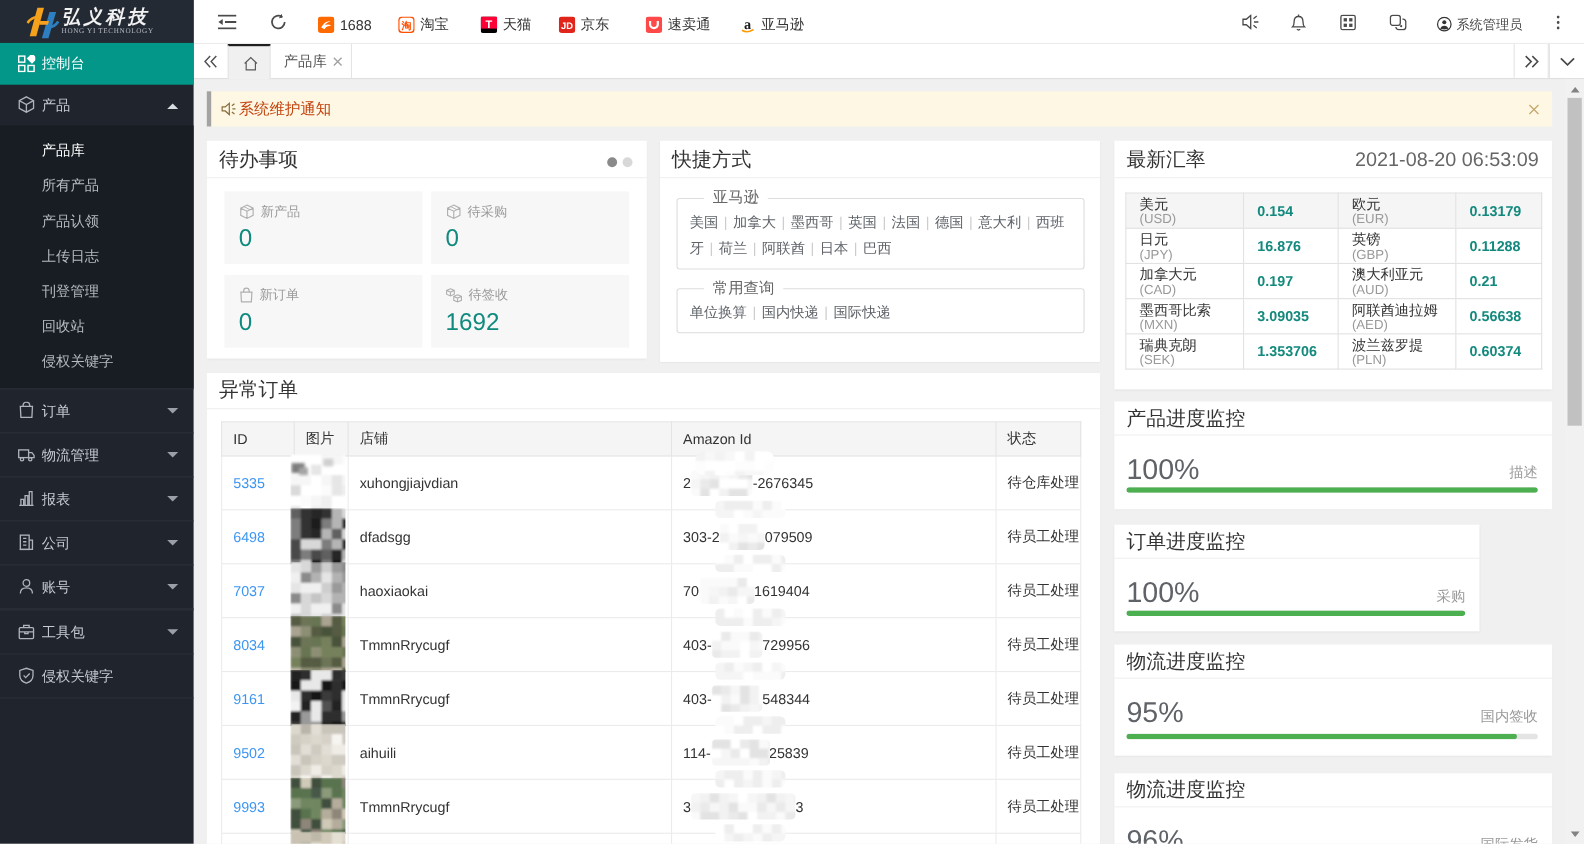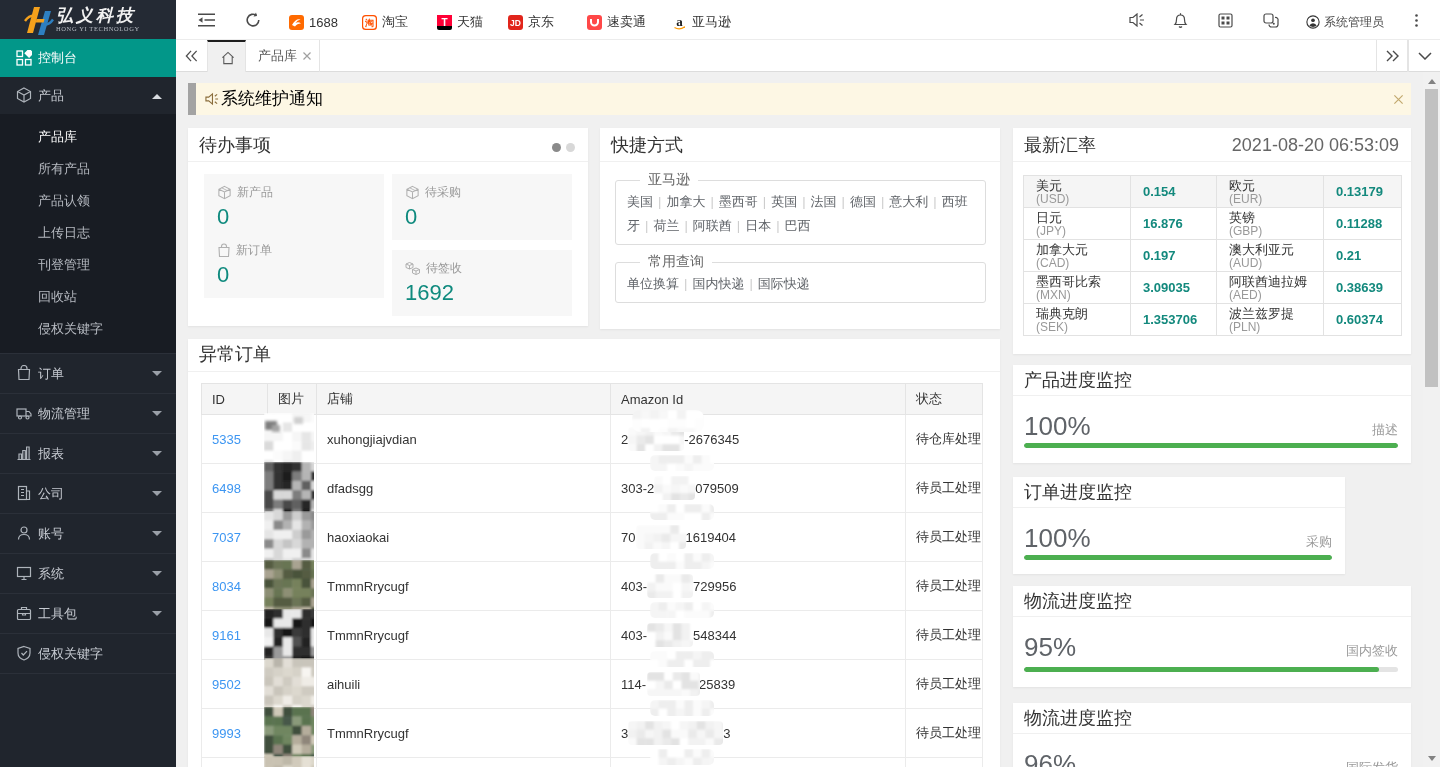--- a/index.html
+++ b/index.html
@@ -26,21 +26,21 @@
 .tb-ic{position:absolute;top:0;height:44px;display:flex;align-items:center;color:#4a4a4a;}
 .mk{display:flex;align-items:center;gap:5px;font-size:13px;color:#333;}
 
 #tabbar{position:absolute;left:176px;top:40px;width:1264px;height:32px;background:#fff;border-bottom:1px solid #dcdcdc;z-index:19;}
 .tab{position:absolute;top:0;height:32px;border-right:1px solid #e4e4e4;}
 
 #content{position:absolute;left:176px;top:72px;width:1247px;height:695px;background:#f0f0f0;overflow:hidden;}
 .card{position:absolute;background:#fff;box-shadow:0 1px 2px rgba(0,0,0,0.06);}
 .card .hd{height:34px;line-height:34px;border-bottom:1px solid #f0f0f0;color:#333;font-size:18px;padding-left:11px;position:relative;}
 
-#banner{position:absolute;left:12px;top:11px;width:1223px;height:32px;background:#fdf7e4;border-left:8px solid #a3a3a3;color:#000000;font-size:17px;line-height:32px;}
+#banner{position:absolute;left:12px;top:11px;width:1223px;height:32px;background:#fdf7e4;border-left:4px solid #a3a3a3;color:#c2410c;font-size:14px;line-height:32px;}
 
 .statbox{position:absolute;background:#f7f7f7;}
 .statbox .lb{position:absolute;left:13px;top:10px;font-size:12px;color:#999;display:flex;align-items:center;gap:5px;}
 .statbox .num{position:absolute;left:13px;top:30px;font-size:22px;color:#0f8a7e;}
 
 .fieldset{position:absolute;border:1px solid #ddd;border-radius:3px;}
 .legend{position:absolute;top:-10px;left:24px;background:#fff;padding:0 8px;font-size:14px;color:#666;}
 .links{font-size:13px;color:#5f6368;}
 .links .bar{color:#ccc;padding:0 5px;}
 
@@ -146,28 +146,20 @@
   <div class="sep"></div>
   <div class="m-item">
       <svg class="mi" viewBox="0 0 16 16" fill="none" stroke="#aeb4bb" stroke-width="1.2">
         <circle cx="8" cy="5" r="3"></circle>
         <path d="M2.5 14.5 Q2.5 9.5 8 9.5 Q13.5 9.5 13.5 14.5"></path>
       </svg>
       <span class="mt">账号</span>
       <span class="caret"></span>
     </div>
   <div class="sep"></div>
-  <div class="m-item">
-      <svg class="mi" viewBox="0 0 16 16" fill="none" stroke="#aeb4bb" stroke-width="1.2">
-        <rect x="1.5" y="2.5" width="13" height="9"></rect>
-        <path d="M5.5 14.5 L10.5 14.5 M8 11.5 L8 14.5"></path>
-      </svg>
-      <span class="mt">系统</span>
-      <span class="caret"></span>
-    </div>
   <div class="sep"></div>
   <div class="m-item">
       <svg class="mi" viewBox="0 0 16 16" fill="none" stroke="#aeb4bb" stroke-width="1.2">
         <rect x="1.5" y="4.5" width="13" height="10" rx="1"></rect>
         <path d="M5.5 4.5 L5.5 2.5 L10.5 2.5 L10.5 4.5 M1.5 8.5 L14.5 8.5 M6.5 8.5 L6.5 10 L9.5 10 L9.5 8.5"></path>
       </svg>
       <span class="mt">工具包</span>
       <span class="caret"></span>
     </div>
   <div class="sep"></div>
@@ -336,21 +328,21 @@
           </svg>新产品</div>
         <div class="num">0</div>
     </div>
     <div class="statbox" style="left:204px;top:46px;width:180px;height:66px;">
       <div class="lb"><svg width="15" height="15" viewBox="0 0 16 16" fill="none" stroke="#b0b0b0" stroke-width="1.1">
             <path d="M8 1.5 L14 4.5 L14 11.5 L8 14.5 L2 11.5 L2 4.5 Z M2 4.5 L8 7.5 L14 4.5 M8 7.5 L8 14.5"></path>
             <path d="M5 3 L11 6" stroke-width="0.9"></path>
           </svg>待采购</div>
         <div class="num">0</div>
     </div>
-    <div class="statbox" style="left:16px;top:104px;width:180px;height:66px;">
+    <div class="statbox" style="left:16px;top:122px;width:180px;height:66px;">
       <div class="lb"><svg width="14" height="15" viewBox="0 0 14 15" fill="none" stroke="#b0b0b0" stroke-width="1.1">
             <path d="M4.5 4.5 L4.5 3.5 A2.5 2.5 0 0 1 9.5 3.5 L9.5 4.5 M2 4.5 L12 4.5 L11.5 13.5 L2.5 13.5 Z"></path>
           </svg>新订单</div>
         <div class="num">0</div>
     </div>
     <div class="statbox" style="left:204px;top:122px;width:180px;height:66px;">
       <div class="lb"><svg width="16" height="15" viewBox="0 0 16 15" fill="none" stroke="#b0b0b0" stroke-width="1">
             <path d="M4.5 1.5 L8 3 L8 6.5 L4.5 8 L1 6.5 L1 3 Z M1 3 L4.5 4.5 L8 3 M4.5 4.5 L4.5 8"></path>
             <path d="M11 7 L14.5 8.5 L14.5 12 L11 13.5 L7.5 12 L7.5 8.5 Z M7.5 8.5 L11 10 L14.5 8.5 M11 10 L11 13.5"></path>
           </svg>待签收</div>
@@ -396,21 +388,21 @@
       <tr>
             <td>加拿大元<div class="code">(CAD)</div></td>
             <td class="val">0.197</td>
             <td>澳大利亚元<div class="code">(AUD)</div></td>
             <td class="val">0.21</td>
           </tr>
       <tr>
             <td>墨西哥比索<div class="code">(MXN)</div></td>
             <td class="val">3.09035</td>
             <td>阿联酋迪拉姆<div class="code">(AED)</div></td>
-            <td class="val">0.38639</td>
+            <td class="val">0.56638</td>
           </tr>
       <tr>
             <td>瑞典克朗<div class="code">(SEK)</div></td>
             <td class="val">1.353706</td>
             <td>波兰兹罗提<div class="code">(PLN)</div></td>
             <td class="val">0.60374</td>
           </tr>
     </tbody>
       </table>
   </div>

